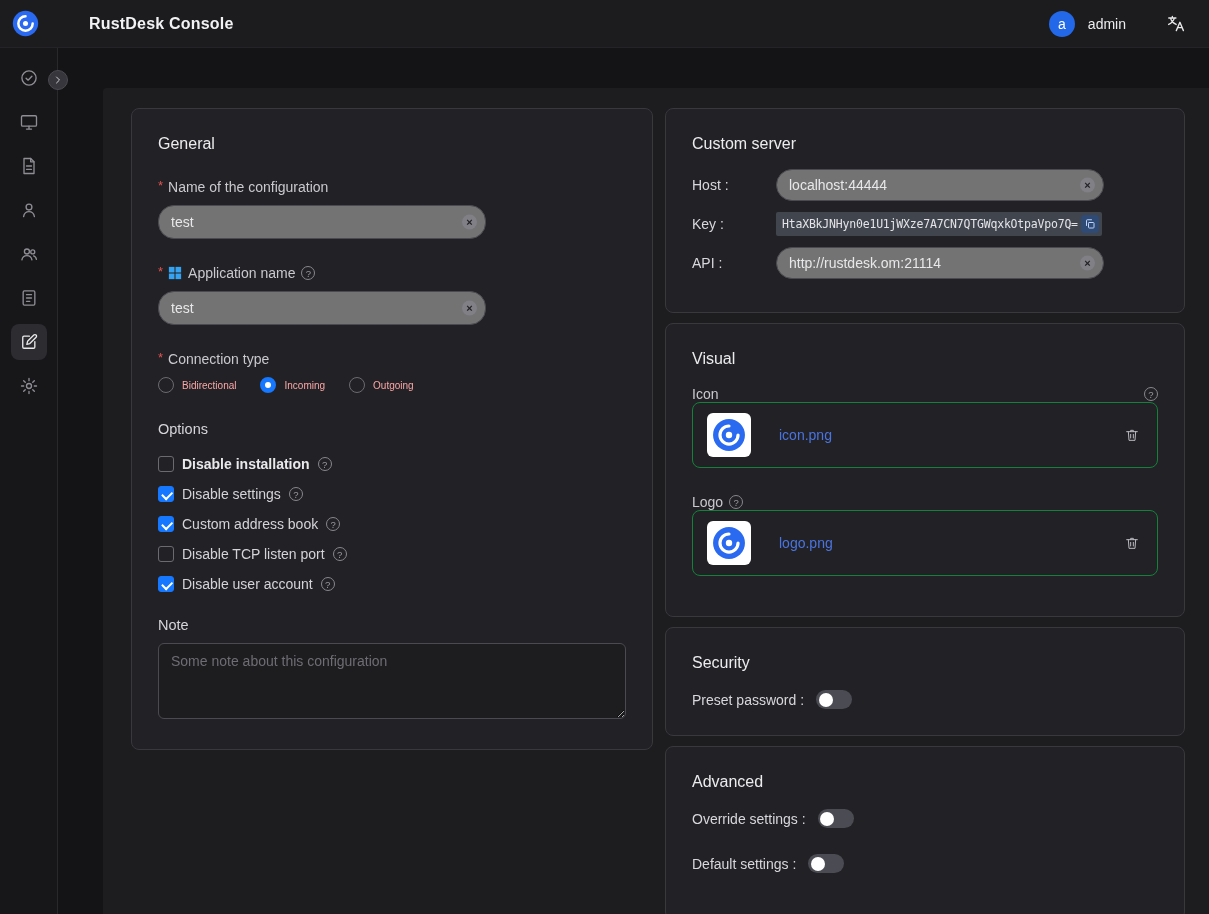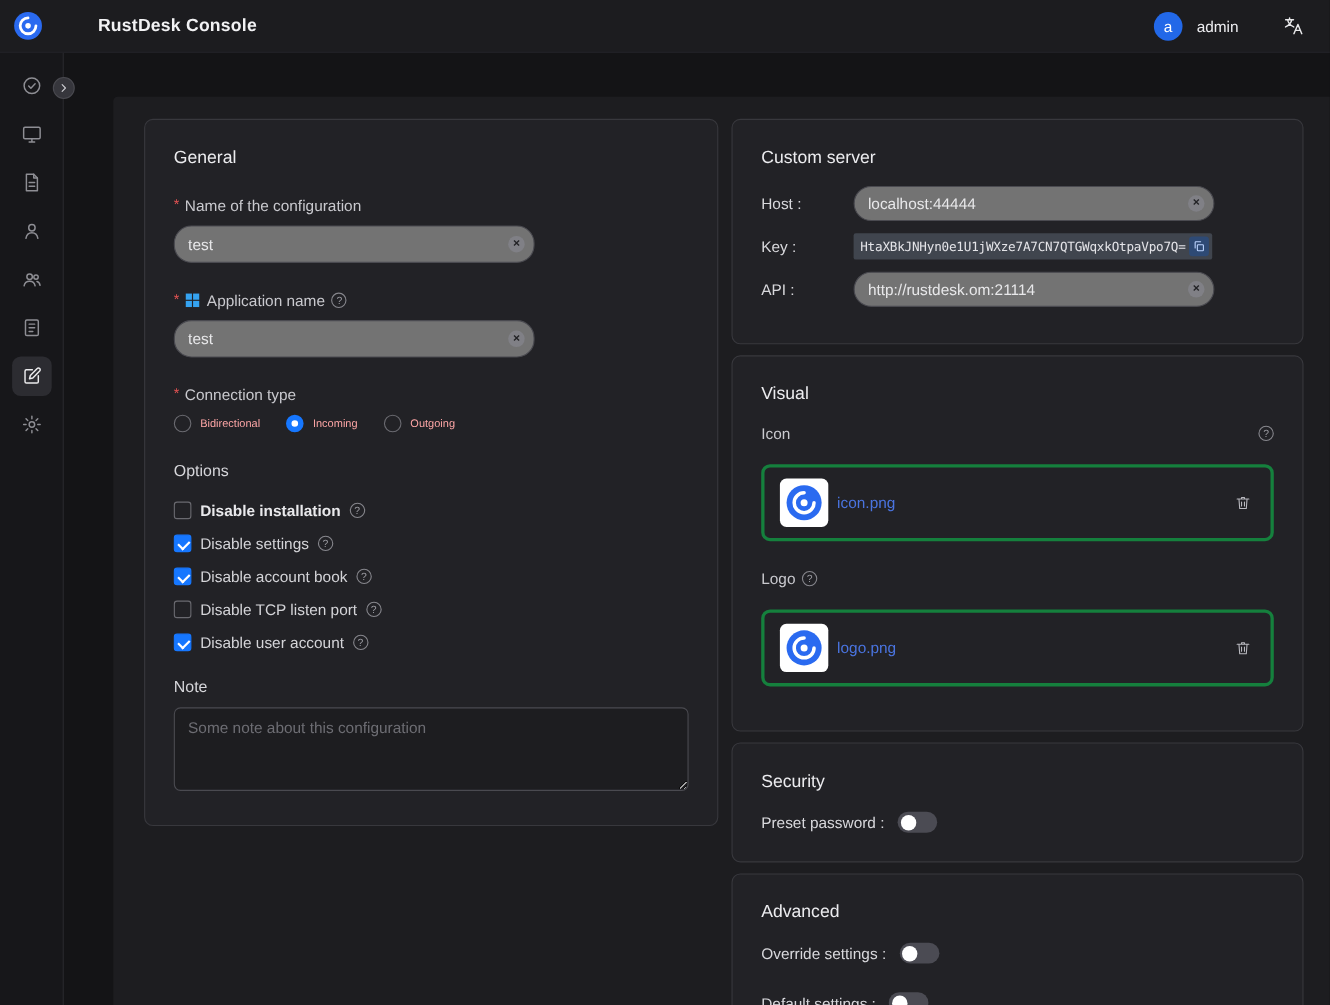--- a/index.html
+++ b/index.html
@@ -91,21 +91,21 @@
   .card-server .card-title{margin-bottom:16px;}
   .srv-input-wrap{position:relative;width:328px;margin:0;}
   .srv-input-wrap .text-input{height:32px;}
   .key-chip{display:inline-flex;align-items:center;background:#40454e;border-radius:2px;padding:3px 3px 3px 6px;gap:3px;}
   .key-text{font-family:"DejaVu Sans Mono",monospace;font-size:11.5px;color:#e4e4e8;letter-spacing:-0.2px;}
   .copy-btn{width:18px;height:18px;border-radius:3px;background:#2e4a75;display:flex;align-items:center;justify-content:center;cursor:pointer;flex:none;}
   .copy-btn svg{width:12px;height:12px;fill:none;stroke:#bcd4ff;stroke-width:2;stroke-linecap:round;stroke-linejoin:round;}
 
   
   .card-visual .card-title{margin-bottom:18px;}
-  .file-box{border:3px solid #15803d;border-radius:8px;padding:10px 14px;display:flex;align-items:center;gap:8px;margin:20px 0 26px 0;min-height:64px;}
+  .file-box{border:1px solid #15803d;border-radius:8px;padding:10px 14px;display:flex;align-items:center;gap:28px;margin:0 0 26px 0;min-height:64px;}
   .file-tile{width:44px;height:44px;border-radius:6px;background:#fff;display:flex;align-items:center;justify-content:center;flex:none;}
   .file-tile svg{width:34px;height:34px;display:block;}
   .file-link{font-size:14px;color:var(--link);cursor:pointer;}
   .trash-btn{margin-left:auto;width:22px;height:22px;display:flex;align-items:center;justify-content:center;cursor:pointer;}
   .trash-btn svg{width:16px;height:16px;fill:none;stroke:#b9b9bf;stroke-width:1.5;stroke-linecap:round;stroke-linejoin:round;}
 
   
   .toggle-row{display:flex;align-items:center;gap:12px;margin-top:18px;}
   .toggle-label{font-size:14px;color:#d8d8dc;}
   .toggle{width:36px;height:19px;border-radius:10px;background:#4b4b53;position:relative;cursor:pointer;flex:none;transition:background .2s;}
@@ -253,21 +253,21 @@
             <span class="check-label strong">Disable installation</span>
             <span class="q-icon">?</span>
           </label>
           <label class="check-row">
             <span class="checkbox on"></span>
             <span class="check-label">Disable settings</span>
             <span class="q-icon">?</span>
           </label>
           <label class="check-row">
             <span class="checkbox on"></span>
-            <span class="check-label">Disable account book</span>
+            <span class="check-label">Custom address book</span>
             <span class="q-icon">?</span>
           </label>
           <label class="check-row">
             <span class="checkbox"></span>
             <span class="check-label">Disable TCP listen port</span>
             <span class="q-icon">?</span>
           </label>
           <label class="check-row">
             <span class="checkbox on"></span>
             <span class="check-label">Disable user account</span>

